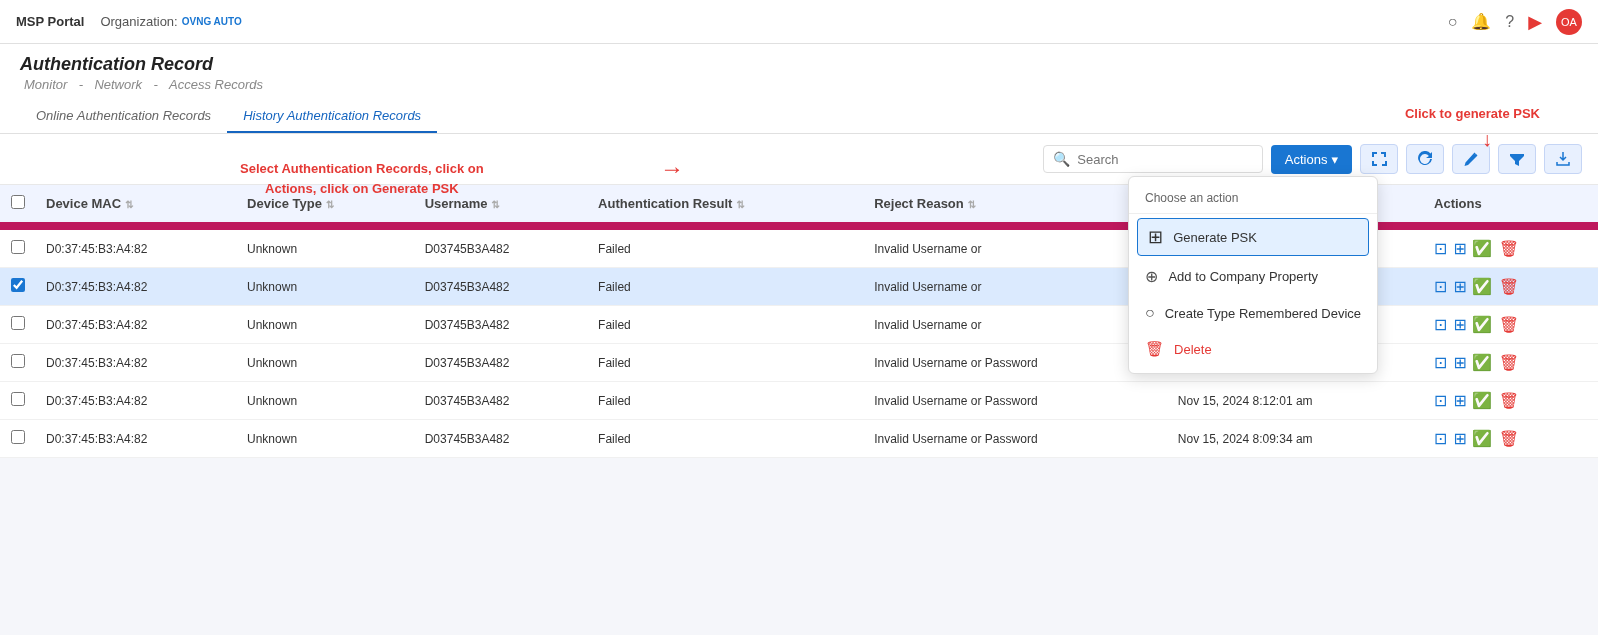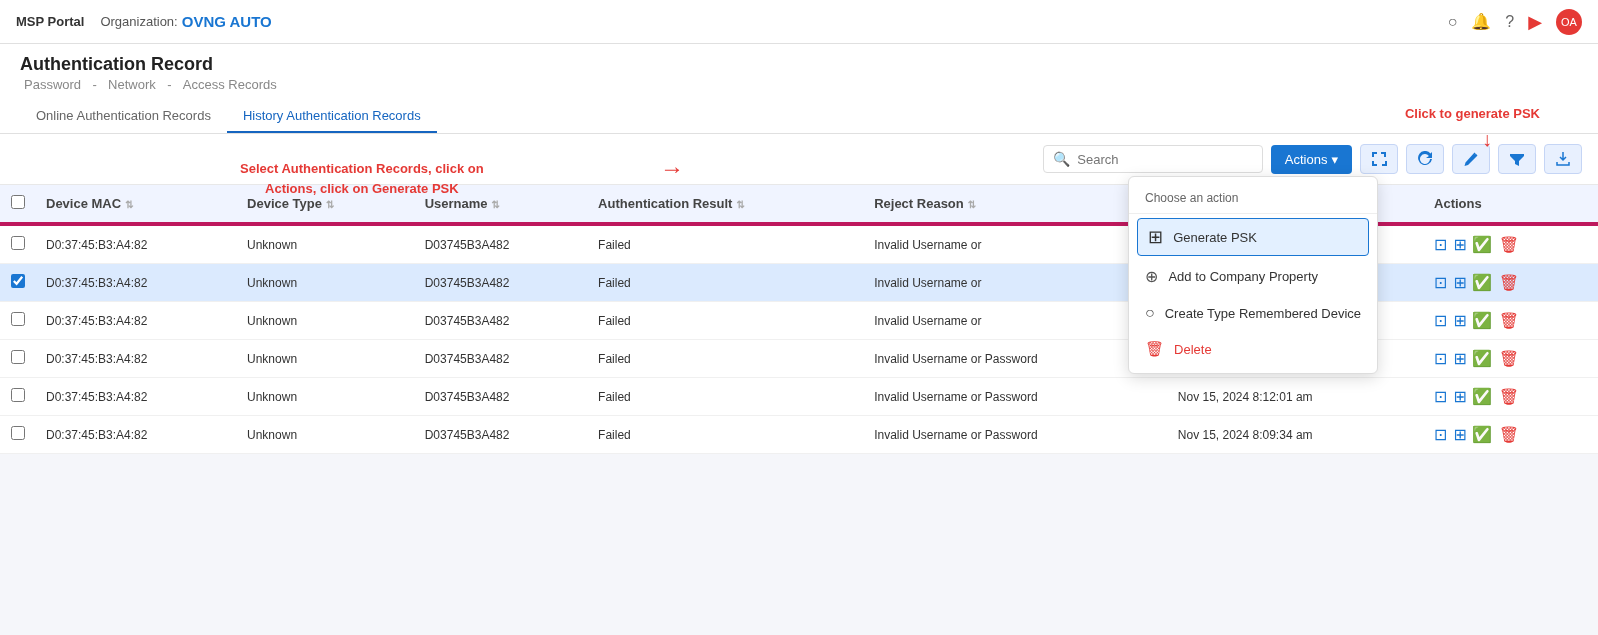--- a/index.html
+++ b/index.html
@@ -2,29 +2,29 @@
 <html><head>
   <meta charset="utf-8">
   <style>
     * { box-sizing: border-box; margin: 0; padding: 0; font-family: -apple-system, BlinkMacSystemFont, 'Segoe UI', sans-serif; font-size: 13px; }
     body { background: #f5f6fa; color: #333; overflow-x: hidden; }
 
     
     .top-nav { display: flex; align-items: center; background: #fff; border-bottom: 1px solid #e0e0e0; padding: 0 16px; height: 44px; }
     .nav-brand { font-weight: 600; color: #333; margin-right: 16px; font-size: 13px; }
     .nav-org-label { color: #555; font-size: 13px; margin-right: 4px; }
-    .nav-org-value { color: #1976d2; font-weight: 600; font-size: 15px; }
+    .nav-org-value { color: #1976d2; font-weight: 600; font-size: 10px; }
     .nav-spacer { flex: 1; }
     .nav-icons { display: flex; align-items: center; gap: 14px; }
     .nav-icon { color: #666; cursor: pointer; font-size: 16px; }
     .nav-avatar { background: #e53935; color: #fff; border-radius: 50%; width: 26px; height: 26px; display: flex; align-items: center; justify-content: center; font-size: 11px; font-weight: 400; }
     .nav-yt { color: #e53935; font-size: 18px; }
 
     
-    .page-header { background: #fff; border-bottom: 1px solid #e0e0e0; padding: 10px 20px 0 20px; }
+    .page-header { background: #fff; border-bottom: 1px solid #e0e0e0; padding: 10px 20px 0 20px; font-style: italic; }
     .header-top { display: flex; align-items: flex-start; justify-content: space-between; margin-bottom: 4px; }
     .page-title { font-size: 18px; font-weight: 700; color: #222; }
     .breadcrumb { color: #888; font-size: 12px; margin-top: 2px; }
     .breadcrumb span { margin: 0 4px; }
     .date-range { background: #fff; border: 1px solid #ddd; border-radius: 4px; padding: 6px 12px; font-size: 12px; color: #555; white-space: nowrap; align-self: center; }
 
     
     .tabs { display: flex; gap: 0; margin-top: 8px; align-items: center; }
     .tab { padding: 8px 16px; cursor: pointer; color: #666; font-size: 13px; border-bottom: 2px solid transparent; }
     .tab.active { color: #1565c0; border-bottom: 2px solid #1565c0; font-weight: 500; }
@@ -46,21 +46,21 @@
     
     .dropdown-menu { position: absolute; top: 48px; right: 310px; background: #fff; border: 1px solid #ddd; border-radius: 6px; box-shadow: 0 4px 16px rgba(0,0,0,0.15); z-index: 100; min-width: 240px; padding: 6px 0; }
     .dropdown-header { padding: 8px 16px; color: #666; font-size: 12px; font-weight: 500; border-bottom: 1px solid #eee; margin-bottom: 4px; }
     .dropdown-item { display: flex; align-items: center; gap: 10px; padding: 9px 16px; cursor: pointer; font-size: 13px; color: #333; }
     .dropdown-item.highlighted { background: #e3f0ff; border: 1.5px solid #1976d2; border-radius: 4px; margin: 2px 8px; padding: 7px 10px; }
     .dropdown-item.delete-item { color: #e53935; }
 
     
     .table-wrapper { background: #fff; overflow-x: auto; }
     table { width: 100%; border-collapse: collapse; }
-    thead tr { background: #f0f4ff; border-bottom: 4px solid #be185d; }
+    thead tr { background: #f0f4ff; border-bottom: 8px solid #be185d; }
     th { padding: 10px 10px; font-weight: 600; color: #444; text-align: left; font-size: 12px; white-space: nowrap; }
     th .sort-icon { color: #aaa; margin-left: 4px; font-size: 10px; }
     td { padding: 9px 10px; border-bottom: 1px solid #f0f0f0; font-size: 12px; color: #333; white-space: nowrap; }
     tr.selected { background: #dbeafe; }
 
     .checkbox-col { width: 36px; text-align: center; }
     .checkbox { width: 14px; height: 14px; cursor: pointer; accent-color: #1976d2; }
 
     
     .row-actions { display: flex; align-items: center; gap: 6px; }
@@ -90,21 +90,21 @@
     <span class="nav-icon nav-yt">▶</span>
     <div class="nav-avatar">OA</div>
   </div>
 </div>
 
 <div class="page-header">
   <div class="header-top">
     <div>
       <div class="page-title">Authentication Record</div>
       <div class="breadcrumb">
-        <span>Password</span>
+        <span>Monitor</span>
         <span>-</span>
         <span>Network</span>
         <span>-</span>
         <span>Access Records</span>
       </div>
     </div>
   </div>
   <div class="tabs">
     <div class="tab">
       <span>Online Authentication Records</span>

